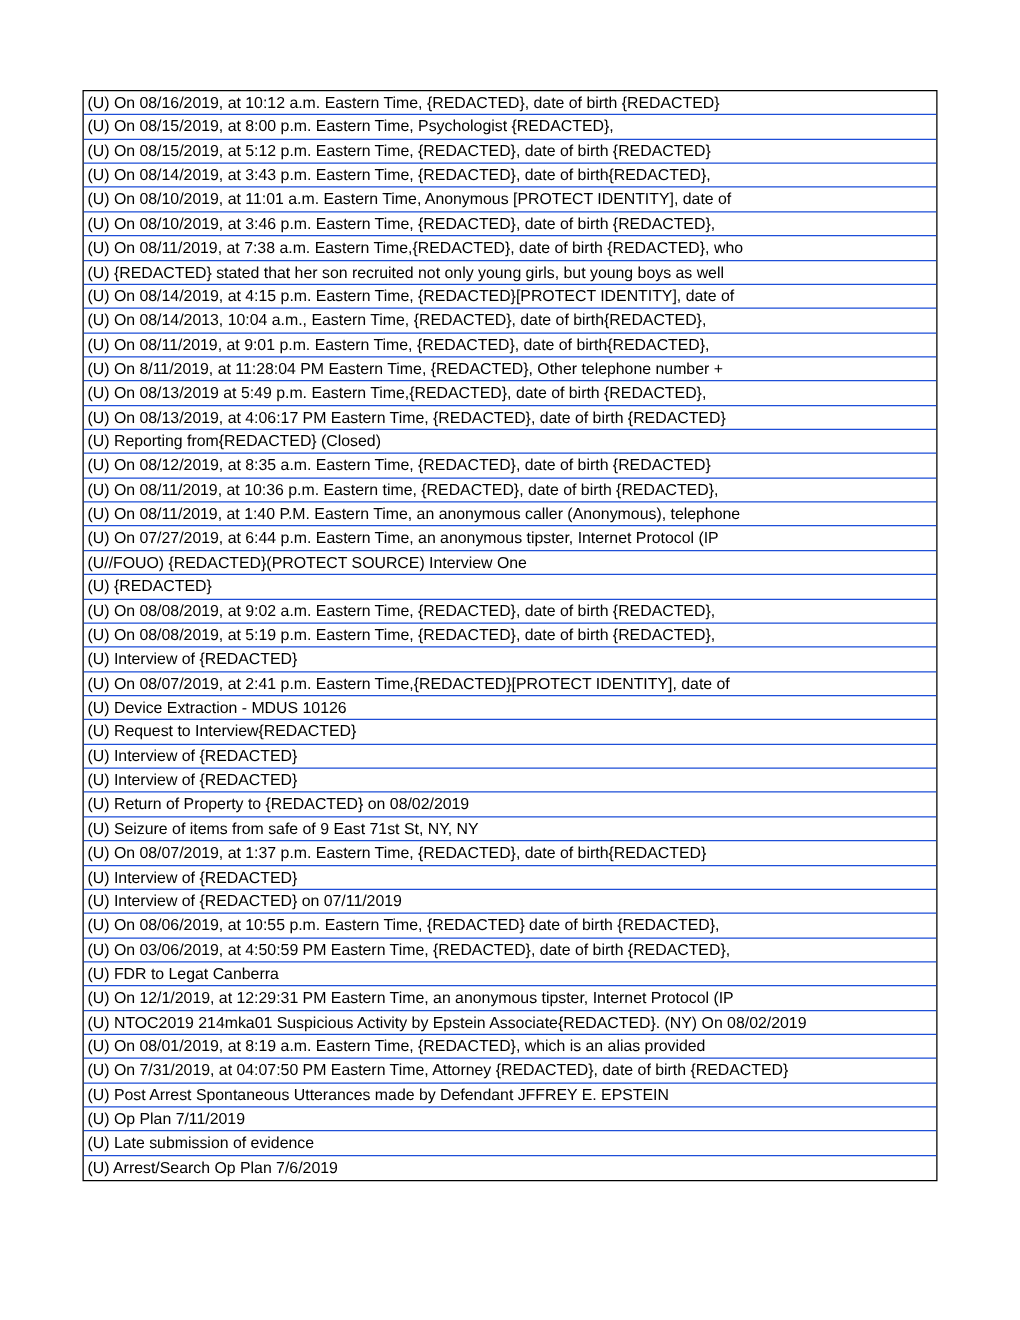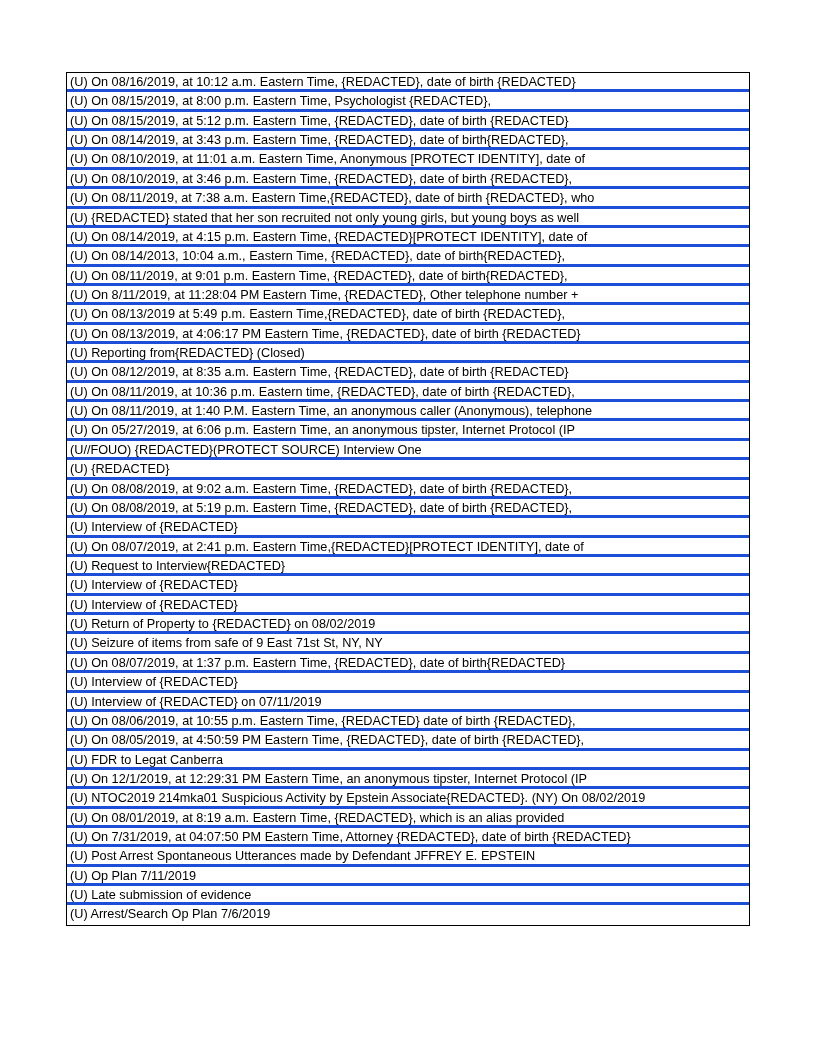--- a/index.html
+++ b/index.html
@@ -25,21 +25,21 @@
     top: 72px;
     width: 684px;
     box-sizing: border-box;
     border: 1px solid #000000;
     background: #ffffff;
   }
   .row {
     box-sizing: border-box;
     height: 19.36px;
     line-height: 18.2px;
-    border-bottom: 3px solid #1d4ed8;
+    border-bottom: 1px solid #1d4ed8;
     padding: 0 4px 0 3px;
     font-size: 12.7px;
     color: #000000;
     white-space: pre;
     overflow: hidden;
   }
   .row:last-child {
     border-bottom: none;
   }
 </style>
@@ -59,37 +59,38 @@
       <div class="row"><span>(U) On 08/14/2019, at 4:15 p.m. Eastern Time, {REDACTED}[PROTECT IDENTITY], date of</span></div>
       <div class="row"><span>(U) On 08/14/2013, 10:04 a.m., Eastern Time, {REDACTED}, date of birth{REDACTED},</span></div>
       <div class="row"><span>(U) On 08/11/2019, at 9:01 p.m. Eastern Time, {REDACTED}, date of birth{REDACTED},</span></div>
       <div class="row"><span>(U) On 8/11/2019, at 11:28:04 PM Eastern Time, {REDACTED}, Other telephone number +</span></div>
       <div class="row"><span>(U) On 08/13/2019 at 5:49 p.m. Eastern Time,{REDACTED}, date of birth {REDACTED},</span></div>
       <div class="row"><span>(U) On 08/13/2019, at 4:06:17 PM Eastern Time, {REDACTED}, date of birth {REDACTED}</span></div>
       <div class="row"><span>(U) Reporting from{REDACTED} (Closed)</span></div>
       <div class="row"><span>(U) On 08/12/2019, at 8:35 a.m. Eastern Time, {REDACTED}, date of birth {REDACTED}</span></div>
       <div class="row"><span>(U) On 08/11/2019, at 10:36 p.m. Eastern time, {REDACTED}, date of birth {REDACTED},</span></div>
       <div class="row"><span>(U) On 08/11/2019, at 1:40 P.M. Eastern Time, an anonymous caller (Anonymous), telephone</span></div>
-      <div class="row"><span>(U) On 05/27/2019, at 6:06 p.m. Eastern Time, an anonymous tipster, Internet Protocol (IP</span></div>
+      <div class="row"><span>(U) On 07/27/2019, at 6:44 p.m. Eastern Time, an anonymous tipster, Internet Protocol (IP</span></div>
       <div class="row"><span>(U//FOUO) {REDACTED}(PROTECT SOURCE) Interview One</span></div>
       <div class="row"><span>(U) {REDACTED}</span></div>
       <div class="row"><span>(U) On 08/08/2019, at 9:02 a.m. Eastern Time, {REDACTED}, date of birth {REDACTED},</span></div>
       <div class="row"><span>(U) On 08/08/2019, at 5:19 p.m. Eastern Time, {REDACTED}, date of birth {REDACTED},</span></div>
       <div class="row"><span>(U) Interview of {REDACTED}</span></div>
       <div class="row"><span>(U) On 08/07/2019, at 2:41 p.m. Eastern Time,{REDACTED}[PROTECT IDENTITY], date of</span></div>
+      <div class="row"><span>(U) Device Extraction - MDUS 10126</span></div>
       <div class="row"><span>(U) Request to Interview{REDACTED}</span></div>
       <div class="row"><span>(U) Interview of {REDACTED}</span></div>
       <div class="row"><span>(U) Interview of {REDACTED}</span></div>
       <div class="row"><span>(U) Return of Property to {REDACTED} on 08/02/2019</span></div>
       <div class="row"><span>(U) Seizure of items from safe of 9 East 71st St, NY, NY</span></div>
       <div class="row"><span>(U) On 08/07/2019, at 1:37 p.m. Eastern Time, {REDACTED}, date of birth{REDACTED}</span></div>
       <div class="row"><span>(U) Interview of {REDACTED}</span></div>
       <div class="row"><span>(U) Interview of {REDACTED} on 07/11/2019</span></div>
       <div class="row"><span>(U) On 08/06/2019, at 10:55 p.m. Eastern Time, {REDACTED} date of birth {REDACTED},</span></div>
-      <div class="row"><span>(U) On 08/05/2019, at 4:50:59 PM Eastern Time, {REDACTED}, date of birth {REDACTED},</span></div>
+      <div class="row"><span>(U) On 03/06/2019, at 4:50:59 PM Eastern Time, {REDACTED}, date of birth {REDACTED},</span></div>
       <div class="row"><span>(U) FDR to Legat Canberra</span></div>
       <div class="row"><span>(U) On 12/1/2019, at 12:29:31 PM Eastern Time, an anonymous tipster, Internet Protocol (IP</span></div>
       <div class="row"><span>(U) NTOC2019 214mka01 Suspicious Activity by Epstein Associate{REDACTED}. (NY) On 08/02/2019</span></div>
       <div class="row"><span>(U) On 08/01/2019, at 8:19 a.m. Eastern Time, {REDACTED}, which is an alias provided</span></div>
       <div class="row"><span>(U) On 7/31/2019, at 04:07:50 PM Eastern Time, Attorney {REDACTED}, date of birth {REDACTED}</span></div>
       <div class="row"><span>(U) Post Arrest Spontaneous Utterances made by Defendant JFFREY E. EPSTEIN</span></div>
       <div class="row"><span>(U) Op Plan 7/11/2019</span></div>
       <div class="row"><span>(U) Late submission of evidence</span></div>
       <div class="row"><span>(U) Arrest/Search Op Plan 7/6/2019</span></div>
     </div>

